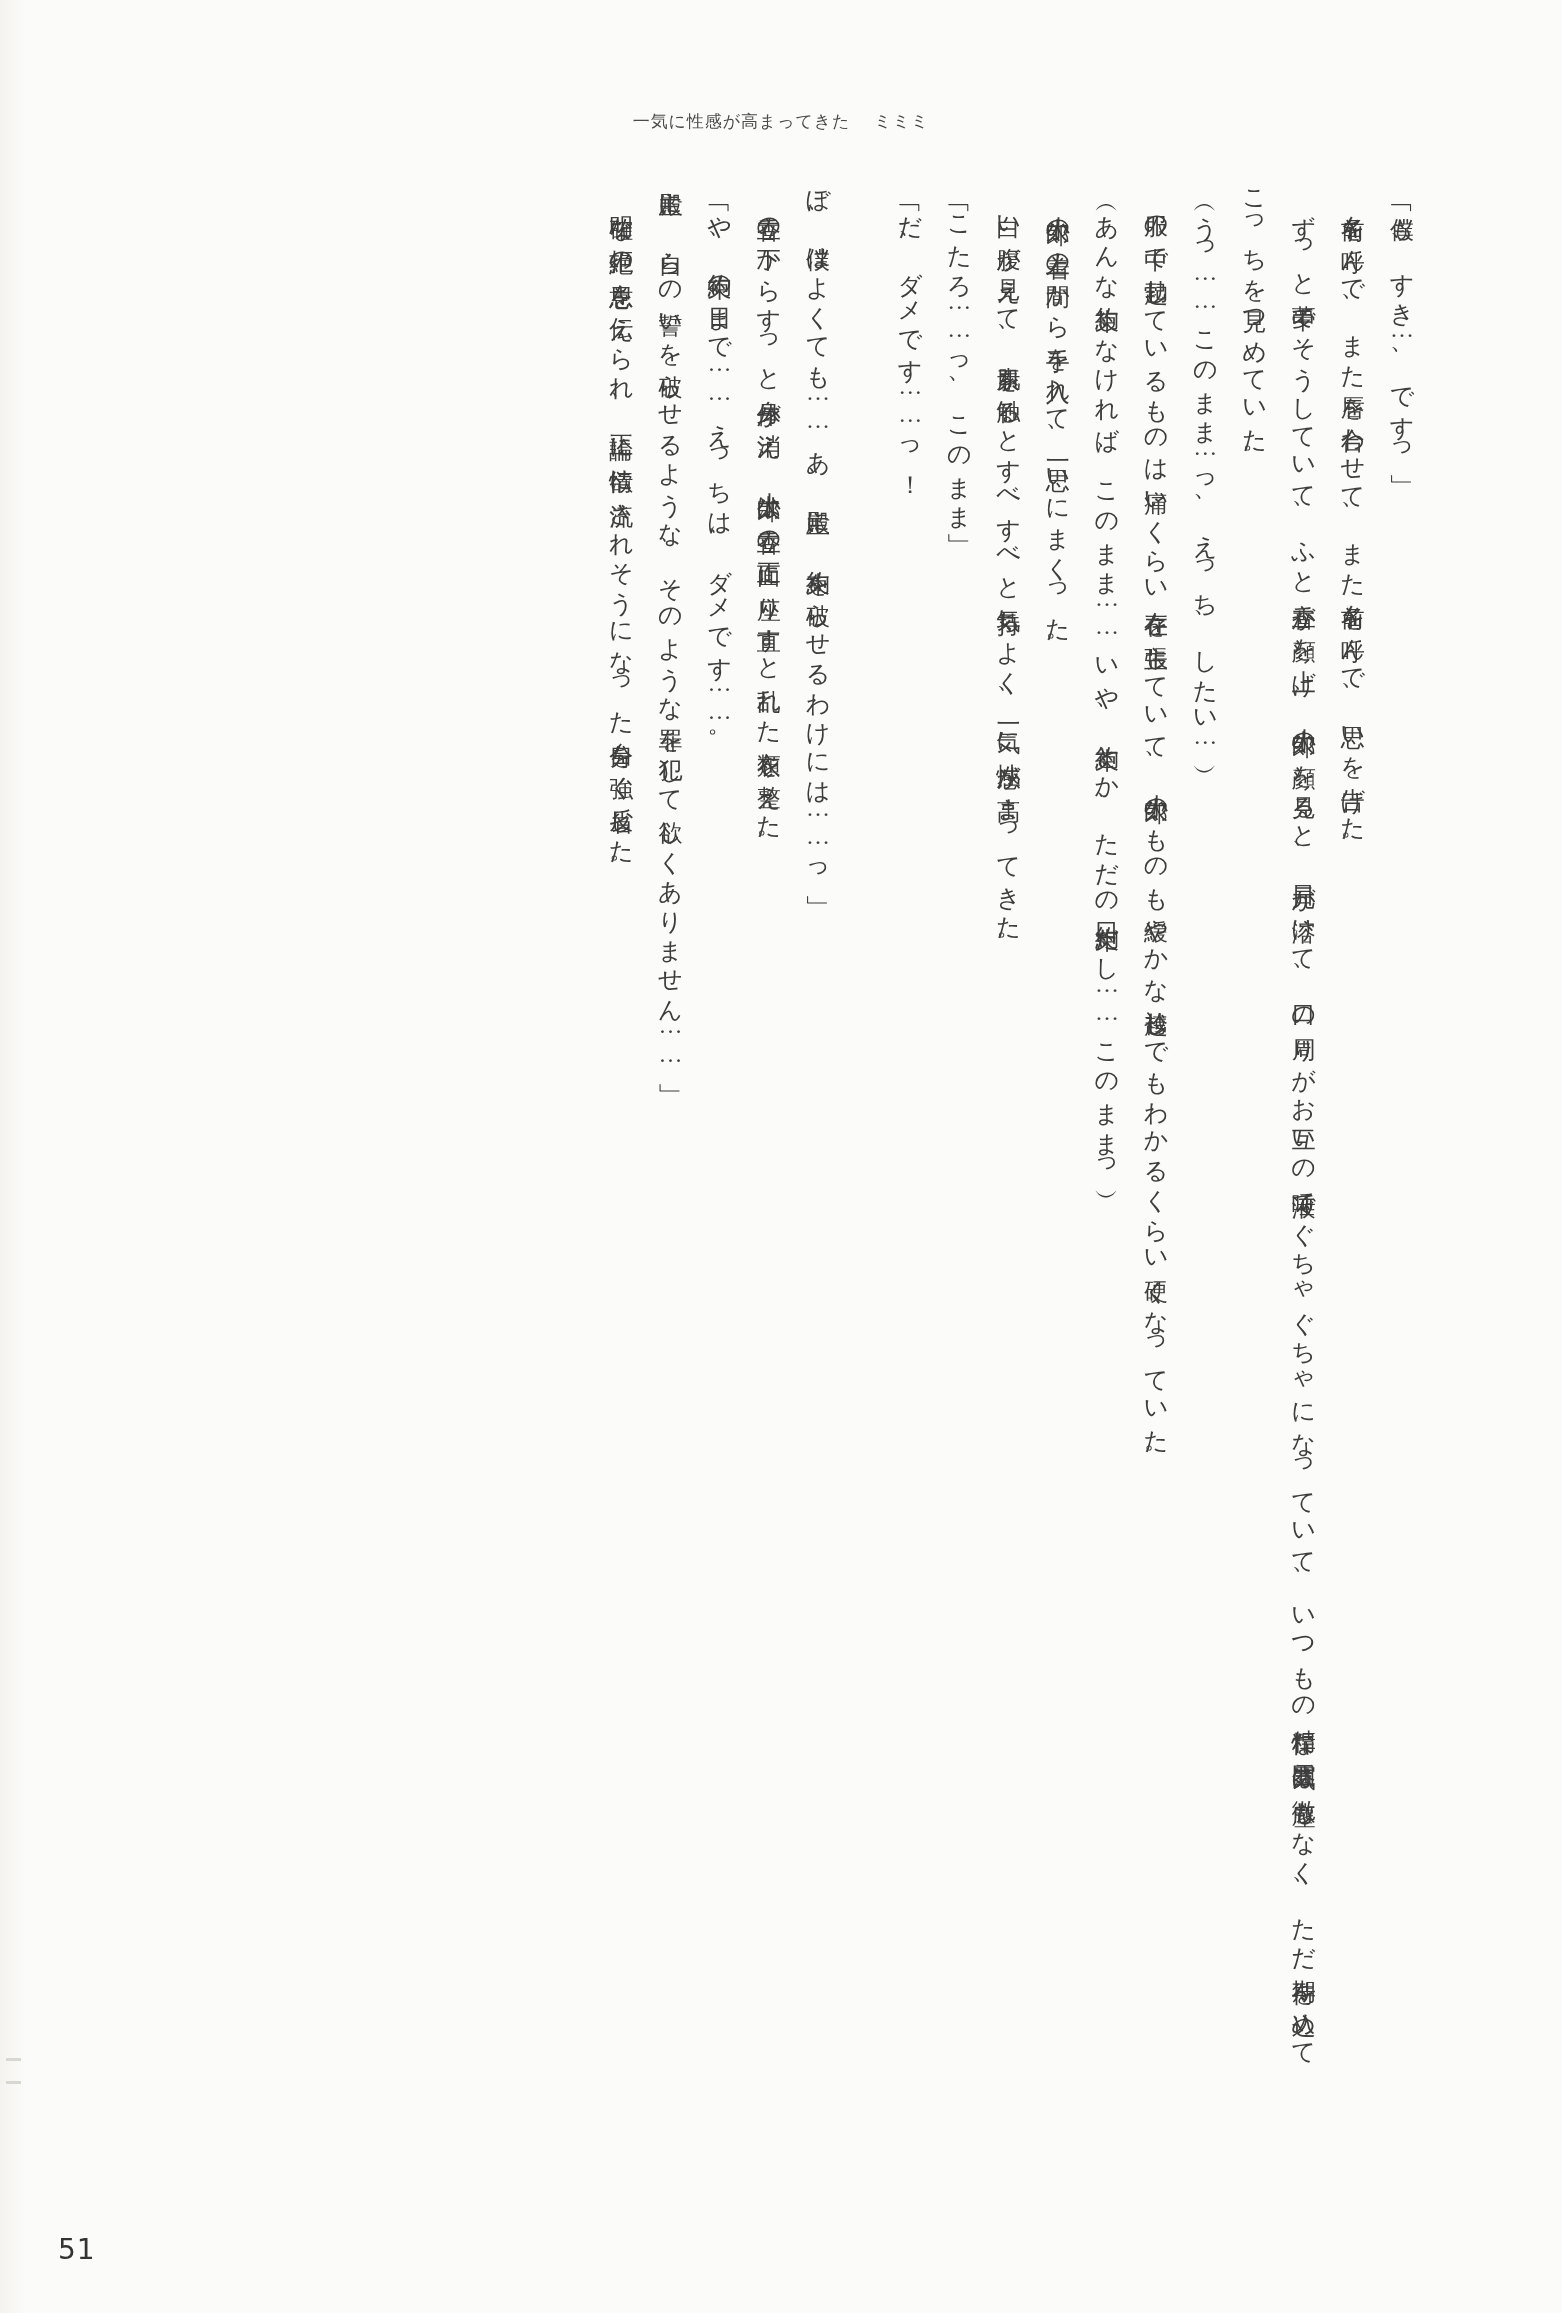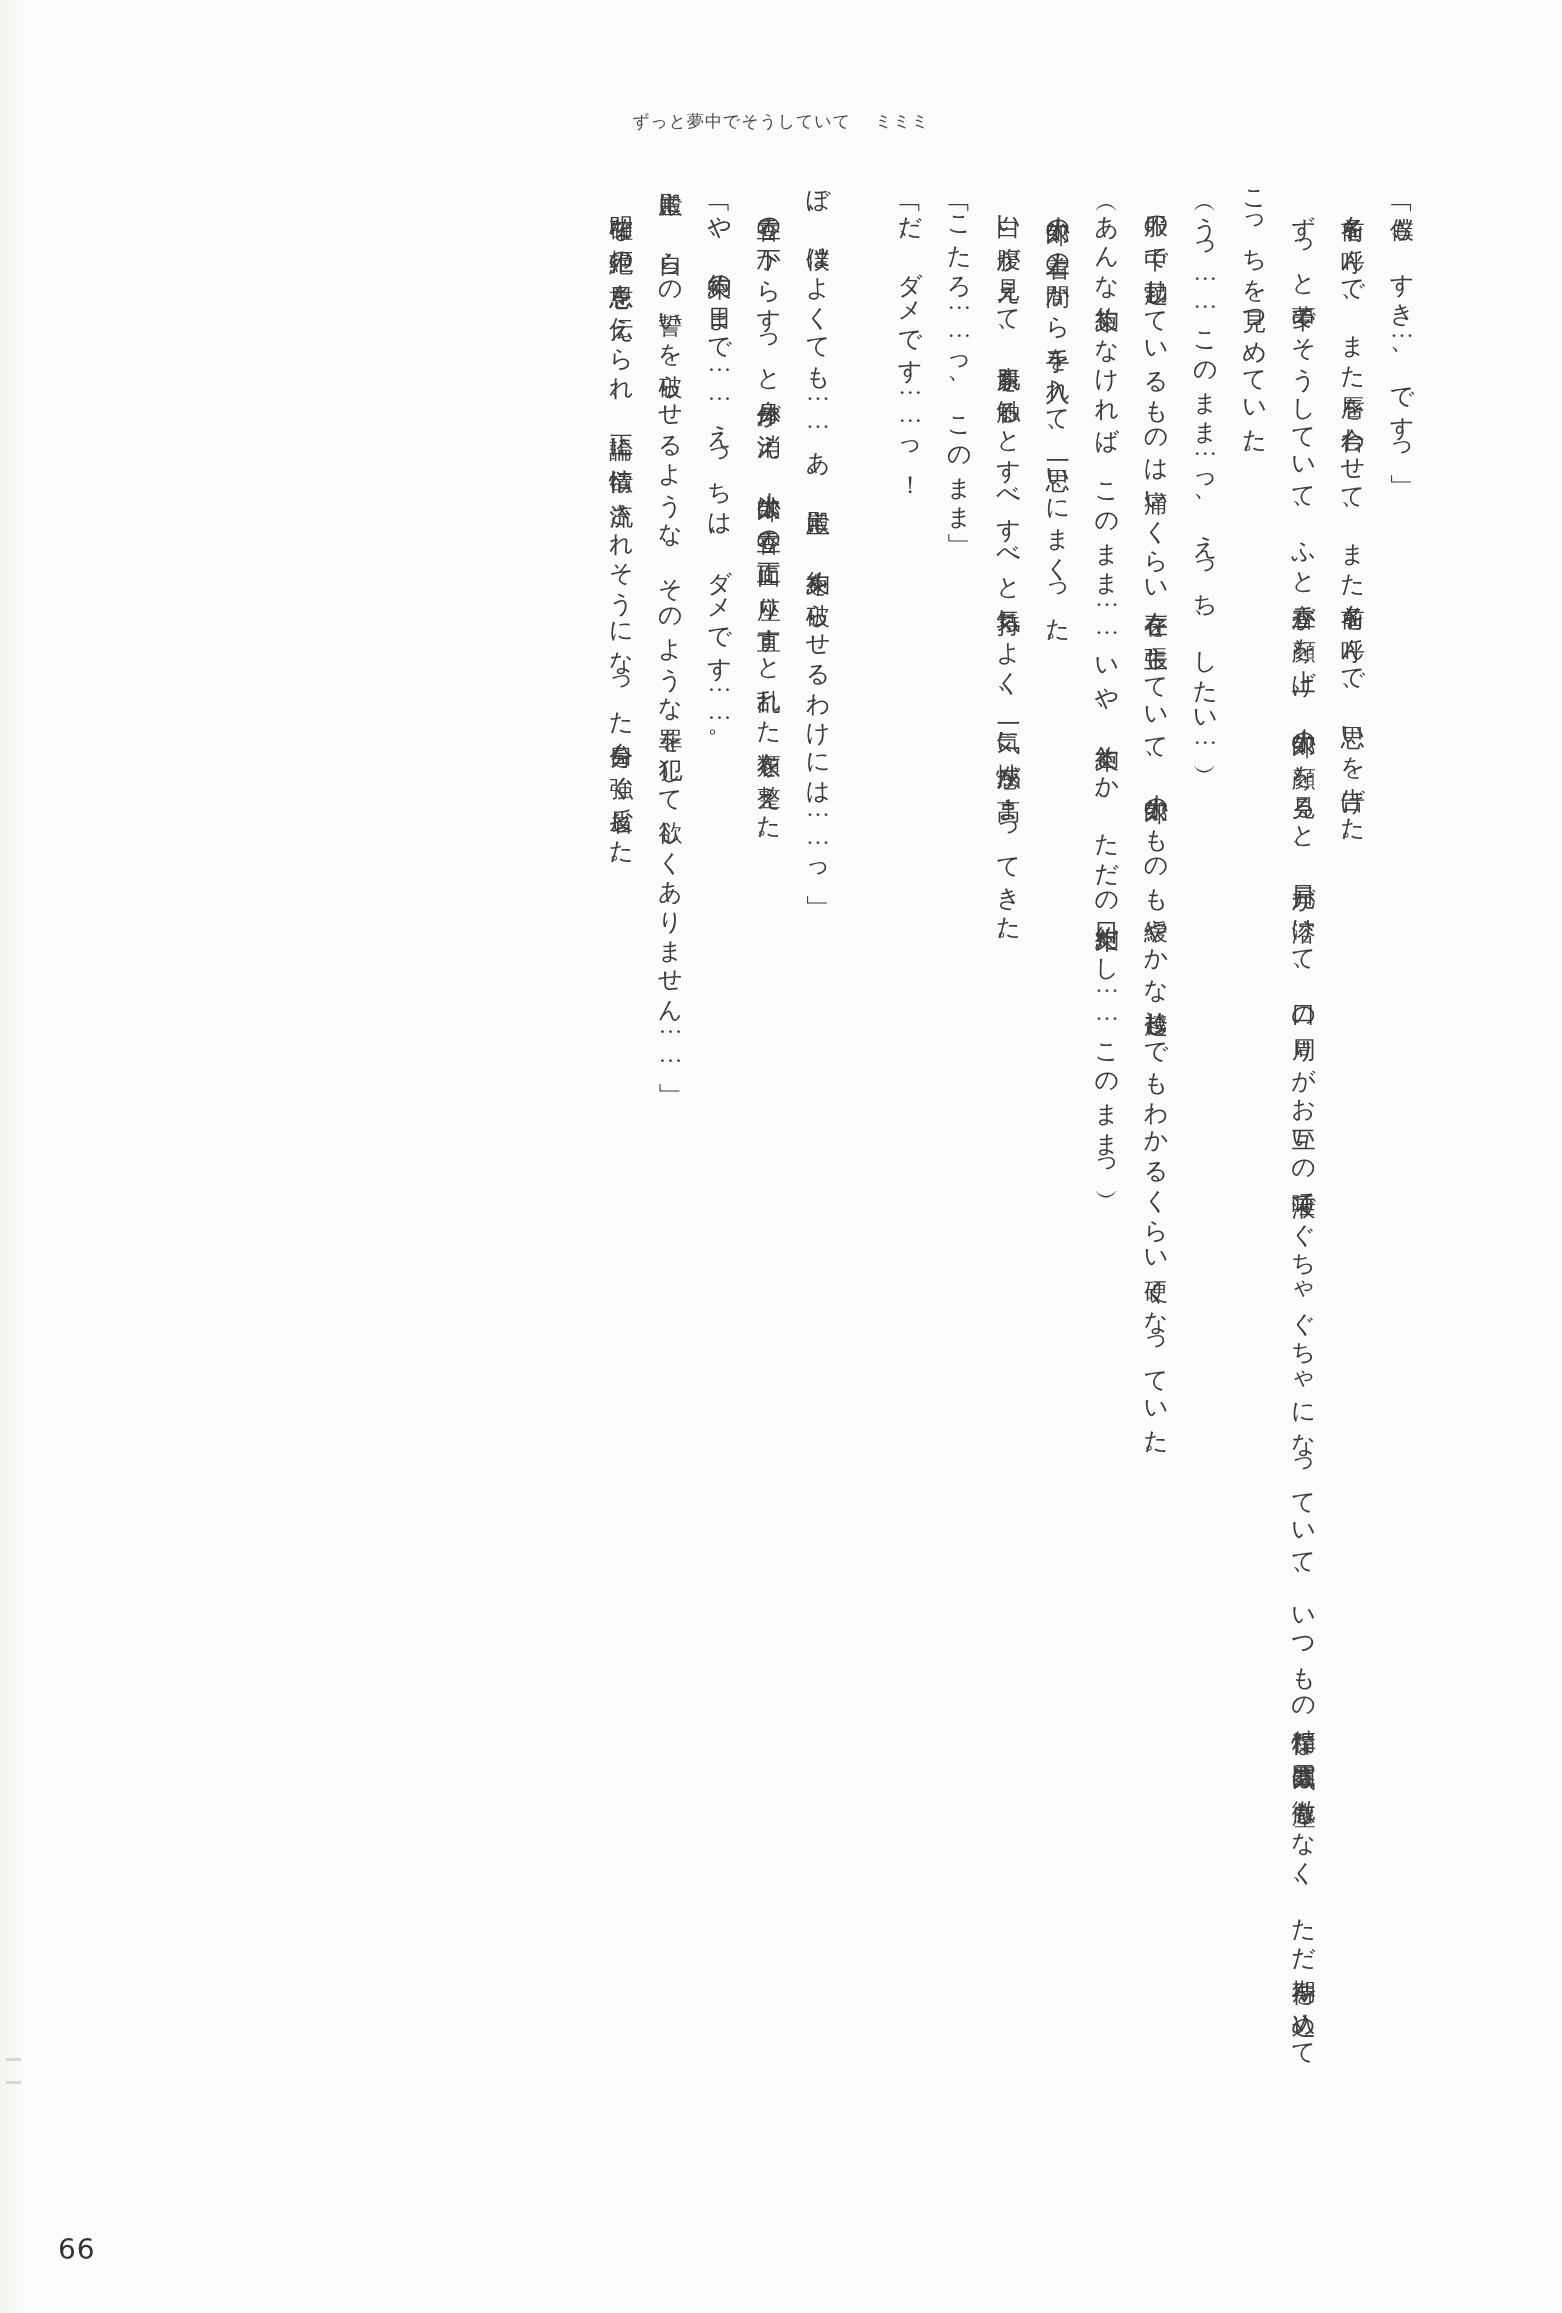--- a/index.html
+++ b/index.html
@@ -100,37 +100,37 @@
 </head>
 <body>
 
 <div class="page">
 
   <div class="scan-edge-left"></div>
   <div class="scan-mark m1"></div>
   <div class="scan-mark m2"></div>
 
   <div class="running-header">
-    <span>ずっと夢中でそうしていて</span><span class="sep"></span><span>ミミミ</span>
+    <span>一気に性感が高まってきた</span><span class="sep"></span><span>ミミミ</span>
   </div>
 
   <div class="body-text">
     <p>「僕も、すき…、ですっ」</p>
     <p>名前を呼んで、また唇を合わせて、また名前を呼んで、思いを告げた。</p>
     <p>ずっと夢中でそうしていて、ふと立香が顔を上げ、小太郎の顔を見ると、目元が溶けて、口の周りがお互いの唾液でぐちゃぐちゃになっていて、いつもの精悍な雰囲気は微塵もなく、ただ期待を込めてこっちを見つめていた。</p>
     <p>（うっ……このまま…っ、えっち、したい…）</p>
     <p>服の中で勃起しているものは痛いくらい存在を主張していて、小太郎のものも緩やかな袴越しでもわかるくらい硬くなっていた。</p>
     <p>（あんな約束しなければ、このまま……いや、約束とか、ただの口約束だし……このままっ）</p>
     <p>小太郎の上着の間から手を入れて、一思いにまくった。</p>
     <p>白い腹が見えて、素肌を触るとすべすべと気持ちよく、一気に性感が高まってきた。</p>
     <p>「こたろ……っ、このまま」</p>
     <p class="gap">「だ、ダメです……っ！</p>
     <p class="noindent">ぼ、僕はよくても……あ、主殿に、約束を破らせるわけには……っ」</p>
     <p>立香の下からすっと身体が消え、小太郎は立香の正面に座り直すと乱れた衣類を整えた。</p>
     <p>「や、約束の日まで……えっちは、ダメです……。</p>
     <p class="noindent">主殿に、自らの誓いを破らせるような、そのような罪を犯して欲しくありません……」</p>
     <p>明確な拒絶の意思を伝えられ、正論に情欲に流されそうになった自分を強く反省した。</p>
   </div>
 
-  <div class="page-number">66</div>
+  <div class="page-number">51</div>
 
 </div>
 
 
 </body></html>

